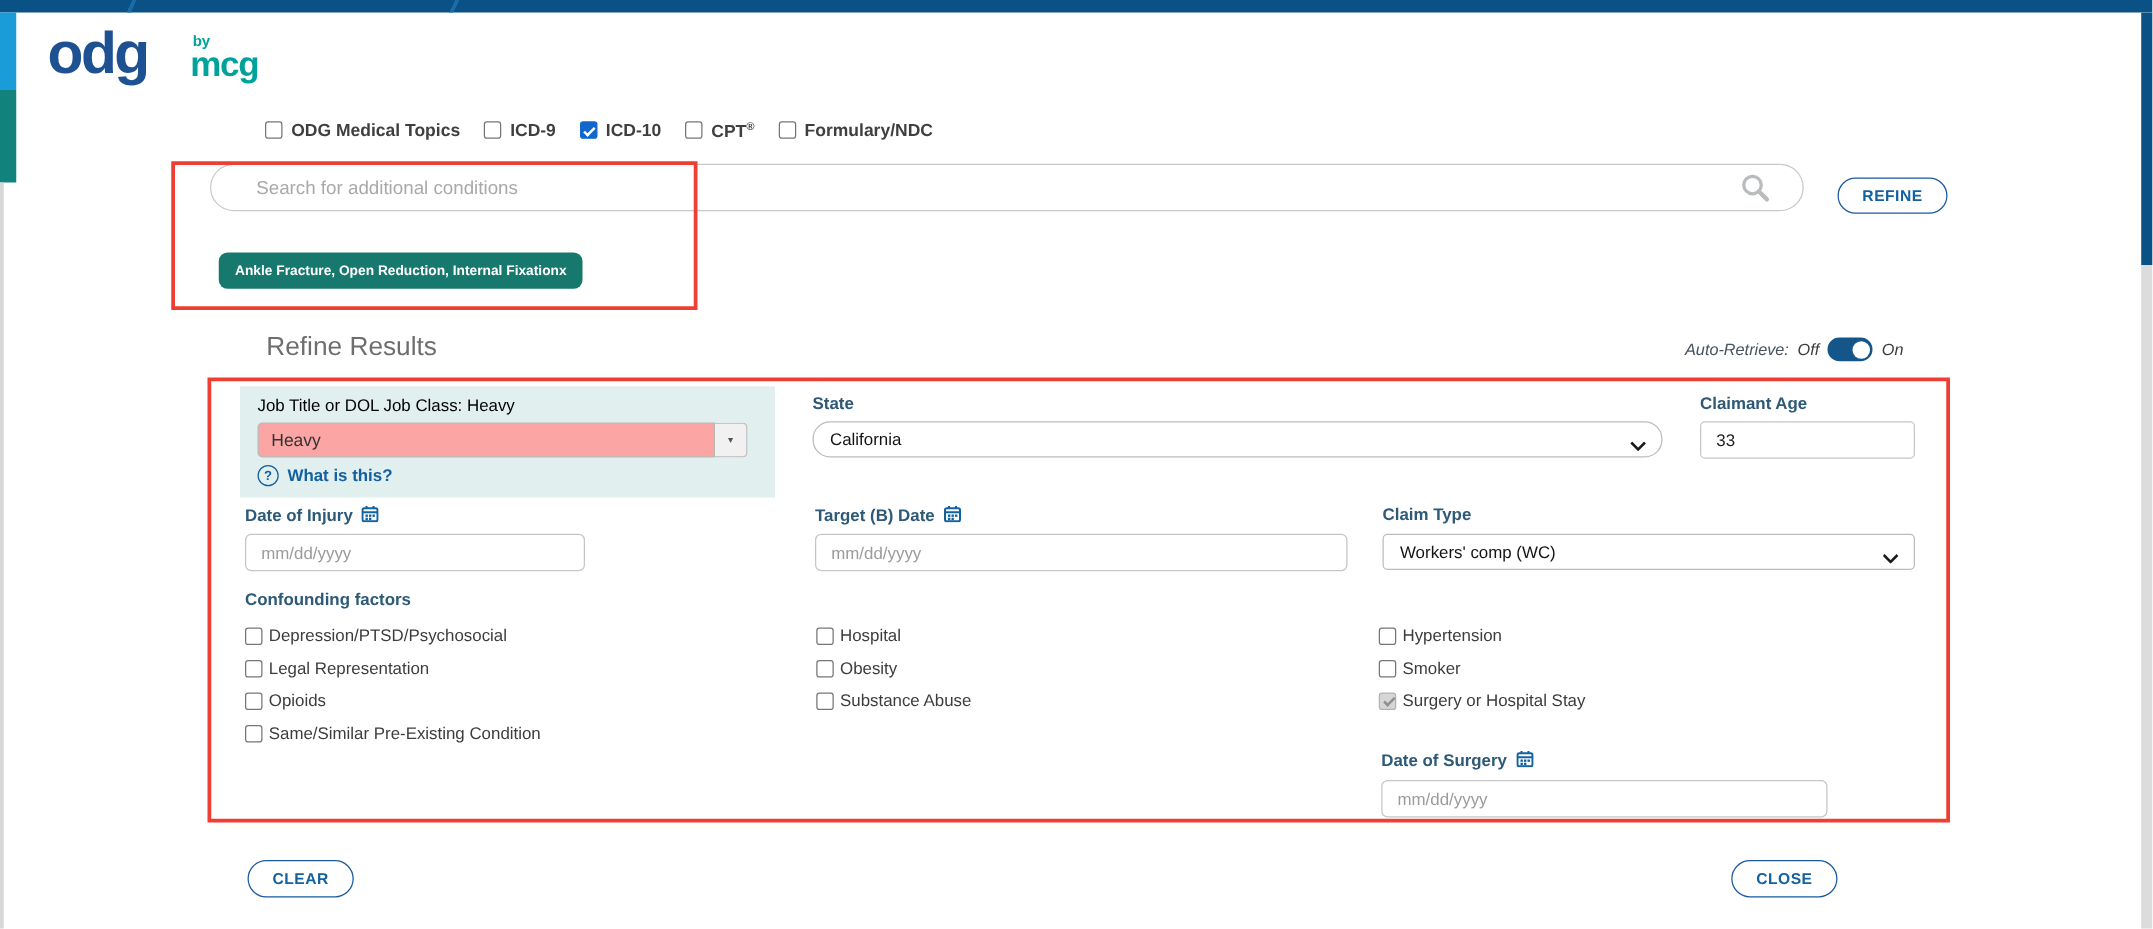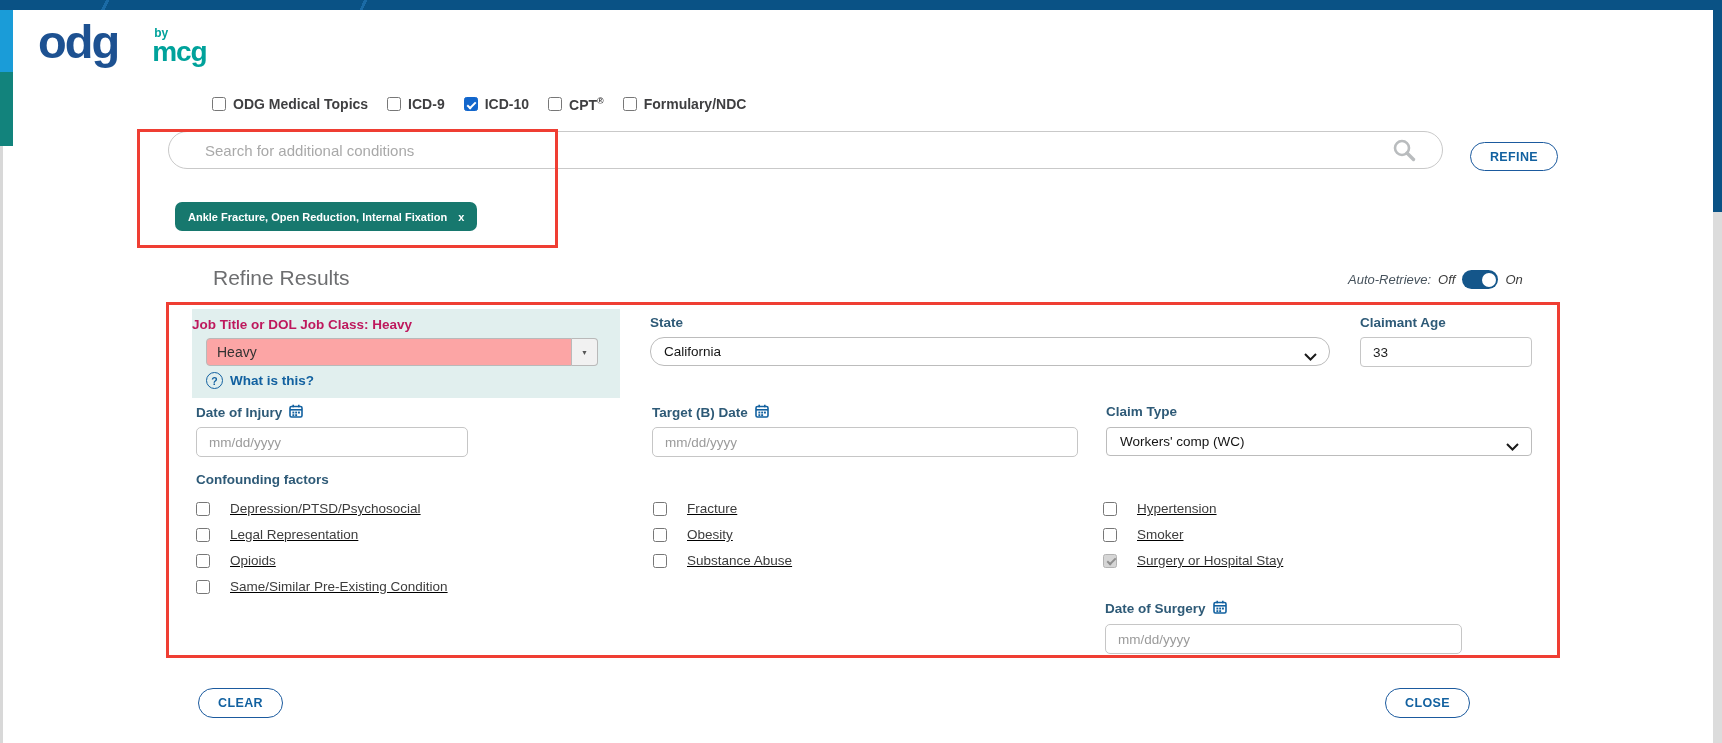--- a/index.html
+++ b/index.html
@@ -38,21 +38,21 @@
   
   .search-wrap { position:absolute; left:168px; top:131px; width:1275px; height:38px; }
   .search-input { width:100%; height:100%; border:1px solid #c9c9c9; border-radius:19px; padding:0 60px 0 36px;
     font-family:"Liberation Sans", sans-serif; font-size:15px; color:#333; outline:none; }
   .search-input::placeholder { color:#a9a9a9; }
   .search-icon { position:absolute; right:26px; top:6px; }
   .refine-btn { position:absolute; left:1470px; top:142px; width:88px; height:29px; border:1.5px solid #1b5a9e;
     border-radius:15px; background:#fff; color:#1261a0; font-family:"Liberation Sans", sans-serif;
     font-size:12.5px; font-weight:bold; letter-spacing:0.4px; cursor:pointer; }
   .chip { position:absolute; left:175px; top:202px; height:29px; background:#17786e; border-radius:7px;
-    display:inline-flex; align-items:center; padding:0 13px; gap:11px; }
+    display:inline-flex; align-items:center; padding:0 13px; }
   .chip-label { color:#fff; font-size:11px; font-weight:bold; }
   .chip-x { color:#fff; font-size:11px; font-weight:bold; cursor:pointer; }
 
   
   .redrect { position:absolute; border:3px solid #ef3e33; pointer-events:none; z-index:50; }
   .redrect1 { left:137px; top:129px; width:421px; height:119px; }
   .redrect2 { left:166px; top:302px; width:1394px; height:356px; }
 
   
   .refine-title { position:absolute; left:213px; top:266px; font-size:21px; color:#6d6e70; font-weight:400; }
@@ -66,34 +66,34 @@
   .flabel { position:absolute; font-size:13.5px; font-weight:bold; color:#2e5a77; display:flex; align-items:center; gap:7px; }
   .tinput { position:absolute; height:30px; border:1px solid #c6c6c6; border-radius:5px; background:#fff;
     font-family:"Liberation Sans", sans-serif; font-size:13.5px; color:#222; padding:0 12px; outline:none; }
   .tinput::placeholder { color:#9b9b9b; }
   .selectbox { position:absolute; height:29px; border:1px solid #bcbcbc; border-radius:4px; background:#fff;
     display:flex; align-items:center; padding:0 34px 0 13px; font-size:13.5px; color:#141414; cursor:pointer; }
   .selectbox .chev { position:absolute; right:12px; top:11px; }
 
   
   .teal-panel { position:absolute; left:192px; top:309px; width:428px; height:89px; background:#e1efee; }
-  .job-label { position:absolute; left:0; top:8px; font-size:13.5px; font-weight:bold; color:#be185d; }
+  .job-label { position:absolute; left:14px; top:8px; font-size:13.5px; font-weight:normal; color:#000000; }
   .combo { position:absolute; left:14px; top:29px; width:392px; height:28px; display:flex; }
   .combo-input { flex:1; border:1px solid #b9b9b9; border-radius:4px 0 0 4px; background:#fca5a5; display:flex;
     align-items:center; padding:0 10px; font-size:14px; color:#333; }
   .combo-btn { width:26px; border:1px solid #b9b9b9; border-left:none; border-radius:0 4px 4px 0; background:#f1f1f1;
     display:flex; align-items:center; justify-content:center; cursor:pointer; font-size:7px; color:#555; }
   .help-row { position:absolute; left:14px; top:63px; display:flex; align-items:center; gap:7px; cursor:pointer; }
   .help-icon { width:17px; height:17px; border:1.5px solid #1261a0; border-radius:50%; color:#1261a0;
     font-size:10.5px; font-weight:bold; display:flex; align-items:center; justify-content:center; }
   .help-label { font-size:13.5px; font-weight:bold; color:#1261a0; }
 
   
   .conf-col { position:absolute; display:flex; flex-direction:column; }
-  .cbi { display:flex; align-items:center; gap:20px; height:17px; margin-bottom:9px; cursor:pointer;text-decoration:underline; }
+  .cbi { display:flex; align-items:center; gap:5px; height:17px; margin-bottom:9px; cursor:pointer; }
   .cbl { font-size:13.5px; color:#3d3d3d; }
 
   
   .pill-btn { position:absolute; width:85px; height:30px; border:1.5px solid #1b5a9e; border-radius:15px;
     background:#fff; color:#1261a0; font-family:"Liberation Sans", sans-serif; font-size:12.5px; font-weight:bold;
     letter-spacing:0.4px; cursor:pointer; }
   .clear-btn { left:198px; top:688px; }
   .close-btn { left:1385px; top:688px; }
 </style>
 </head>
@@ -248,21 +248,21 @@
     </div>
     <div class="cbi">
       <span class="cb"></span>
       <span class="cbl">Same/Similar Pre-Existing Condition</span>
     </div>
   </div>
 
   <div class="conf-col" style="left:653px; top:500px;">
     <div class="cbi">
       <span class="cb"></span>
-      <span class="cbl">Fracture</span>
+      <span class="cbl">Hospital</span>
     </div>
     <div class="cbi">
       <span class="cb"></span>
       <span class="cbl">Obesity</span>
     </div>
     <div class="cbi">
       <span class="cb"></span>
       <span class="cbl">Substance Abuse</span>
     </div>
   </div>

